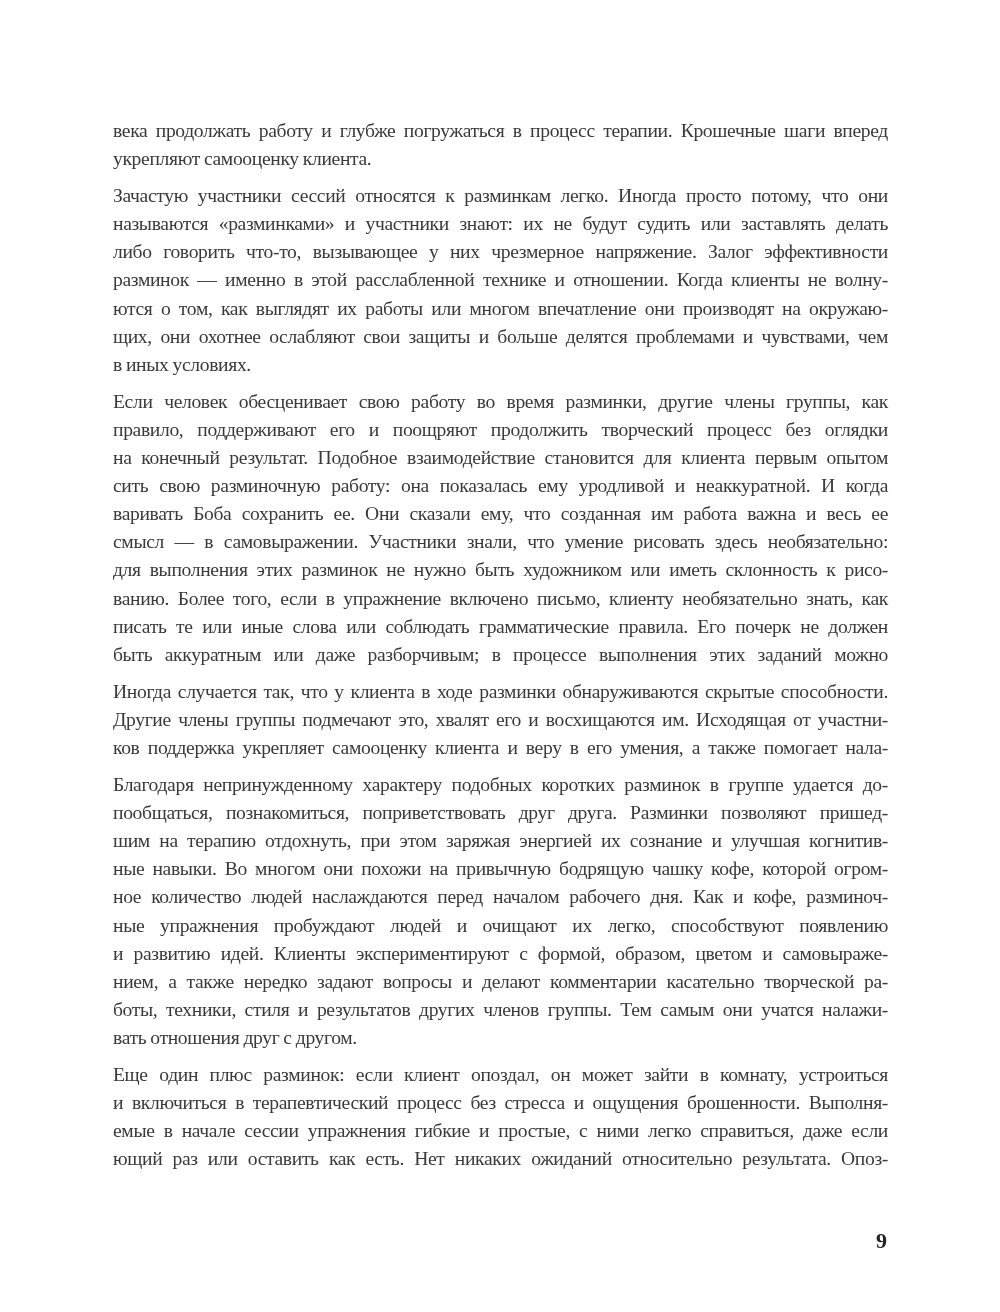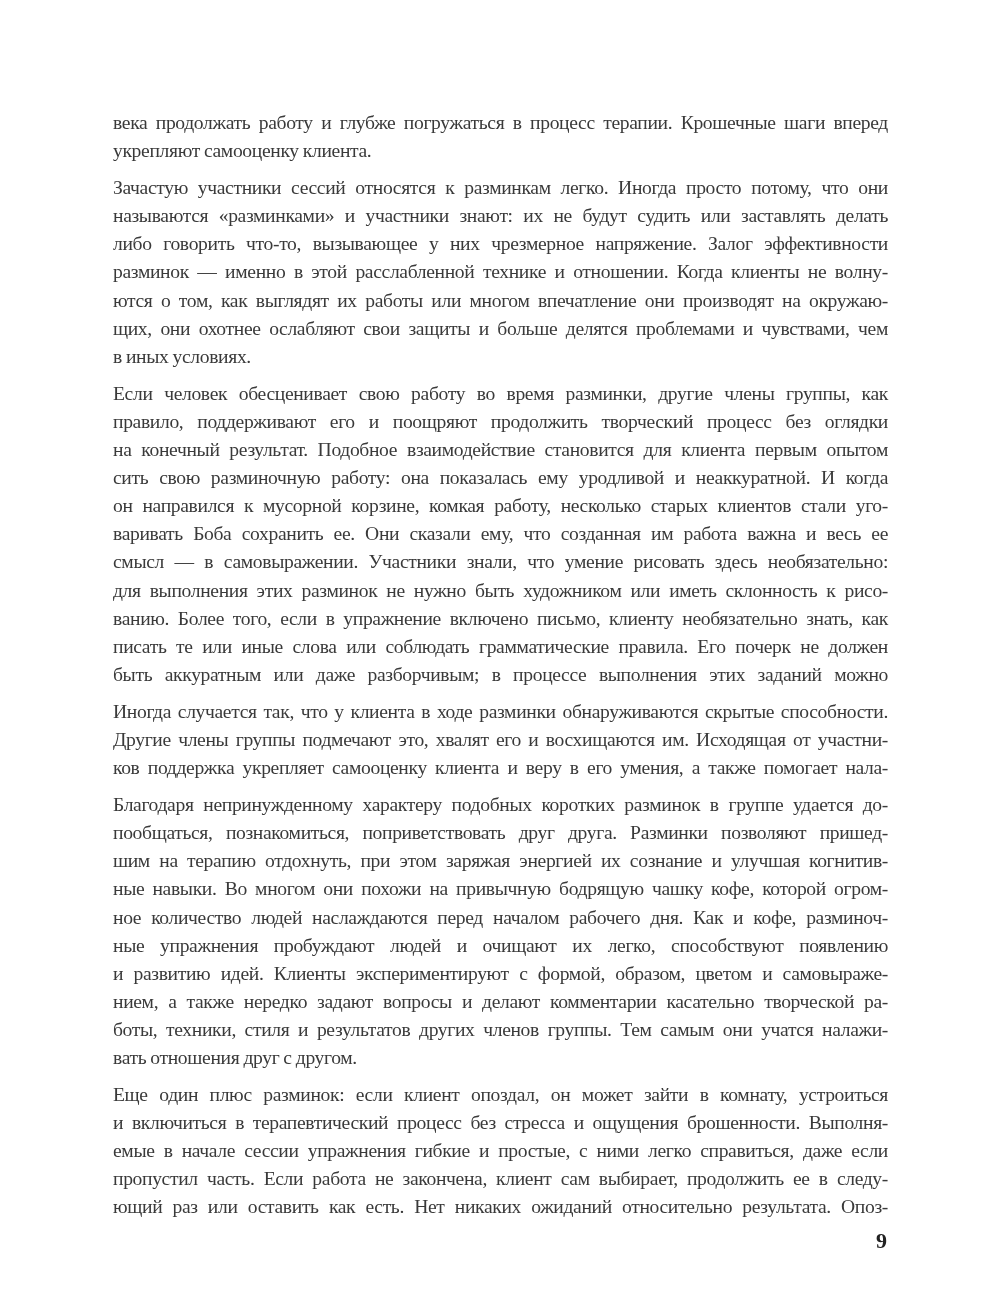--- a/index.html
+++ b/index.html
@@ -20,21 +20,21 @@
       width: 775px;
       font-family: "Liberation Serif", "DejaVu Serif", serif;
       font-size: 19.6px;
       line-height: 28.1px;
       color: #3a3a3a;
       text-align: justify;
       letter-spacing: -0.35px;
       word-spacing: -0.5px;
     }
     .page p {
-      margin: 0 0 9px 0;
+      margin: 8px 0 9px 0;
       hyphens: manual;
     }
     .page p .line {
       display: block;
       text-align: justify;
       text-align-last: justify;
       white-space: nowrap;
     }
     .page p .line.last {
       text-align-last: left;
@@ -64,21 +64,20 @@
       <span class="line">разминок — именно в этой расслабленной технике и отношении. Когда клиенты не волну-</span>
       <span class="line">ются о том, как выглядят их работы или многом впечатление они производят на окружаю-</span>
       <span class="line">щих, они охотнее ослабляют свои защиты и больше делятся проблемами и чувствами, чем</span>
       <span class="line last">в иных условиях.</span>
     </p>
   <p>
       <span class="line">Если человек обесценивает свою работу во время разминки, другие члены группы, как</span>
       <span class="line">правило, поддерживают его и поощряют продолжить творческий процесс без оглядки</span>
       <span class="line">на конечный результат. Подобное взаимодействие становится для клиента первым опытом</span>
       <span class="line">сить свою разминочную работу: она показалась ему уродливой и неаккуратной. И когда</span>
-      <span class="line">он направился к мусорной корзине, комкая работу, несколько старых клиентов стали уго-</span>
       <span class="line">варивать Боба сохранить ее. Они сказали ему, что созданная им работа важна и весь ее</span>
       <span class="line">смысл — в самовыражении. Участники знали, что умение рисовать здесь необязательно:</span>
       <span class="line">для выполнения этих разминок не нужно быть художником или иметь склонность к рисо-</span>
       <span class="line">ванию. Более того, если в упражнение включено письмо, клиенту необязательно знать, как</span>
       <span class="line">писать те или иные слова или соблюдать грамматические правила. Его почерк не должен</span>
       <span class="line">быть аккуратным или даже разборчивым; в процессе выполнения этих заданий можно</span>
     </p>
   <p>
       <span class="line">Иногда случается так, что у клиента в ходе разминки обнаруживаются скрытые способности.</span>
       <span class="line">Другие члены группы подмечают это, хвалят его и восхищаются им. Исходящая от участни-</span>
@@ -93,18 +92,17 @@
       <span class="line">ные упражнения пробуждают людей и очищают их легко, способствуют появлению</span>
       <span class="line">и развитию идей. Клиенты экспериментируют с формой, образом, цветом и самовыраже-</span>
       <span class="line">нием, а также нередко задают вопросы и делают комментарии касательно творческой ра-</span>
       <span class="line">боты, техники, стиля и результатов других членов группы. Тем самым они учатся налажи-</span>
       <span class="line last">вать отношения друг с другом.</span>
     </p>
   <p>
       <span class="line">Еще один плюс разминок: если клиент опоздал, он может зайти в комнату, устроиться</span>
       <span class="line">и включиться в терапевтический процесс без стресса и ощущения брошенности. Выполня-</span>
       <span class="line">емые в начале сессии упражнения гибкие и простые, с ними легко справиться, даже если</span>
-      <span class="line">пропустил часть. Если работа не закончена, клиент сам выбирает, продолжить ее в следу-</span>
       <span class="line">ющий раз или оставить как есть. Нет никаких ожиданий относительно результата. Опоз-</span>
     </p>
 </div>
 
 <div class="page-number">9</div>
 
 </body></html>

